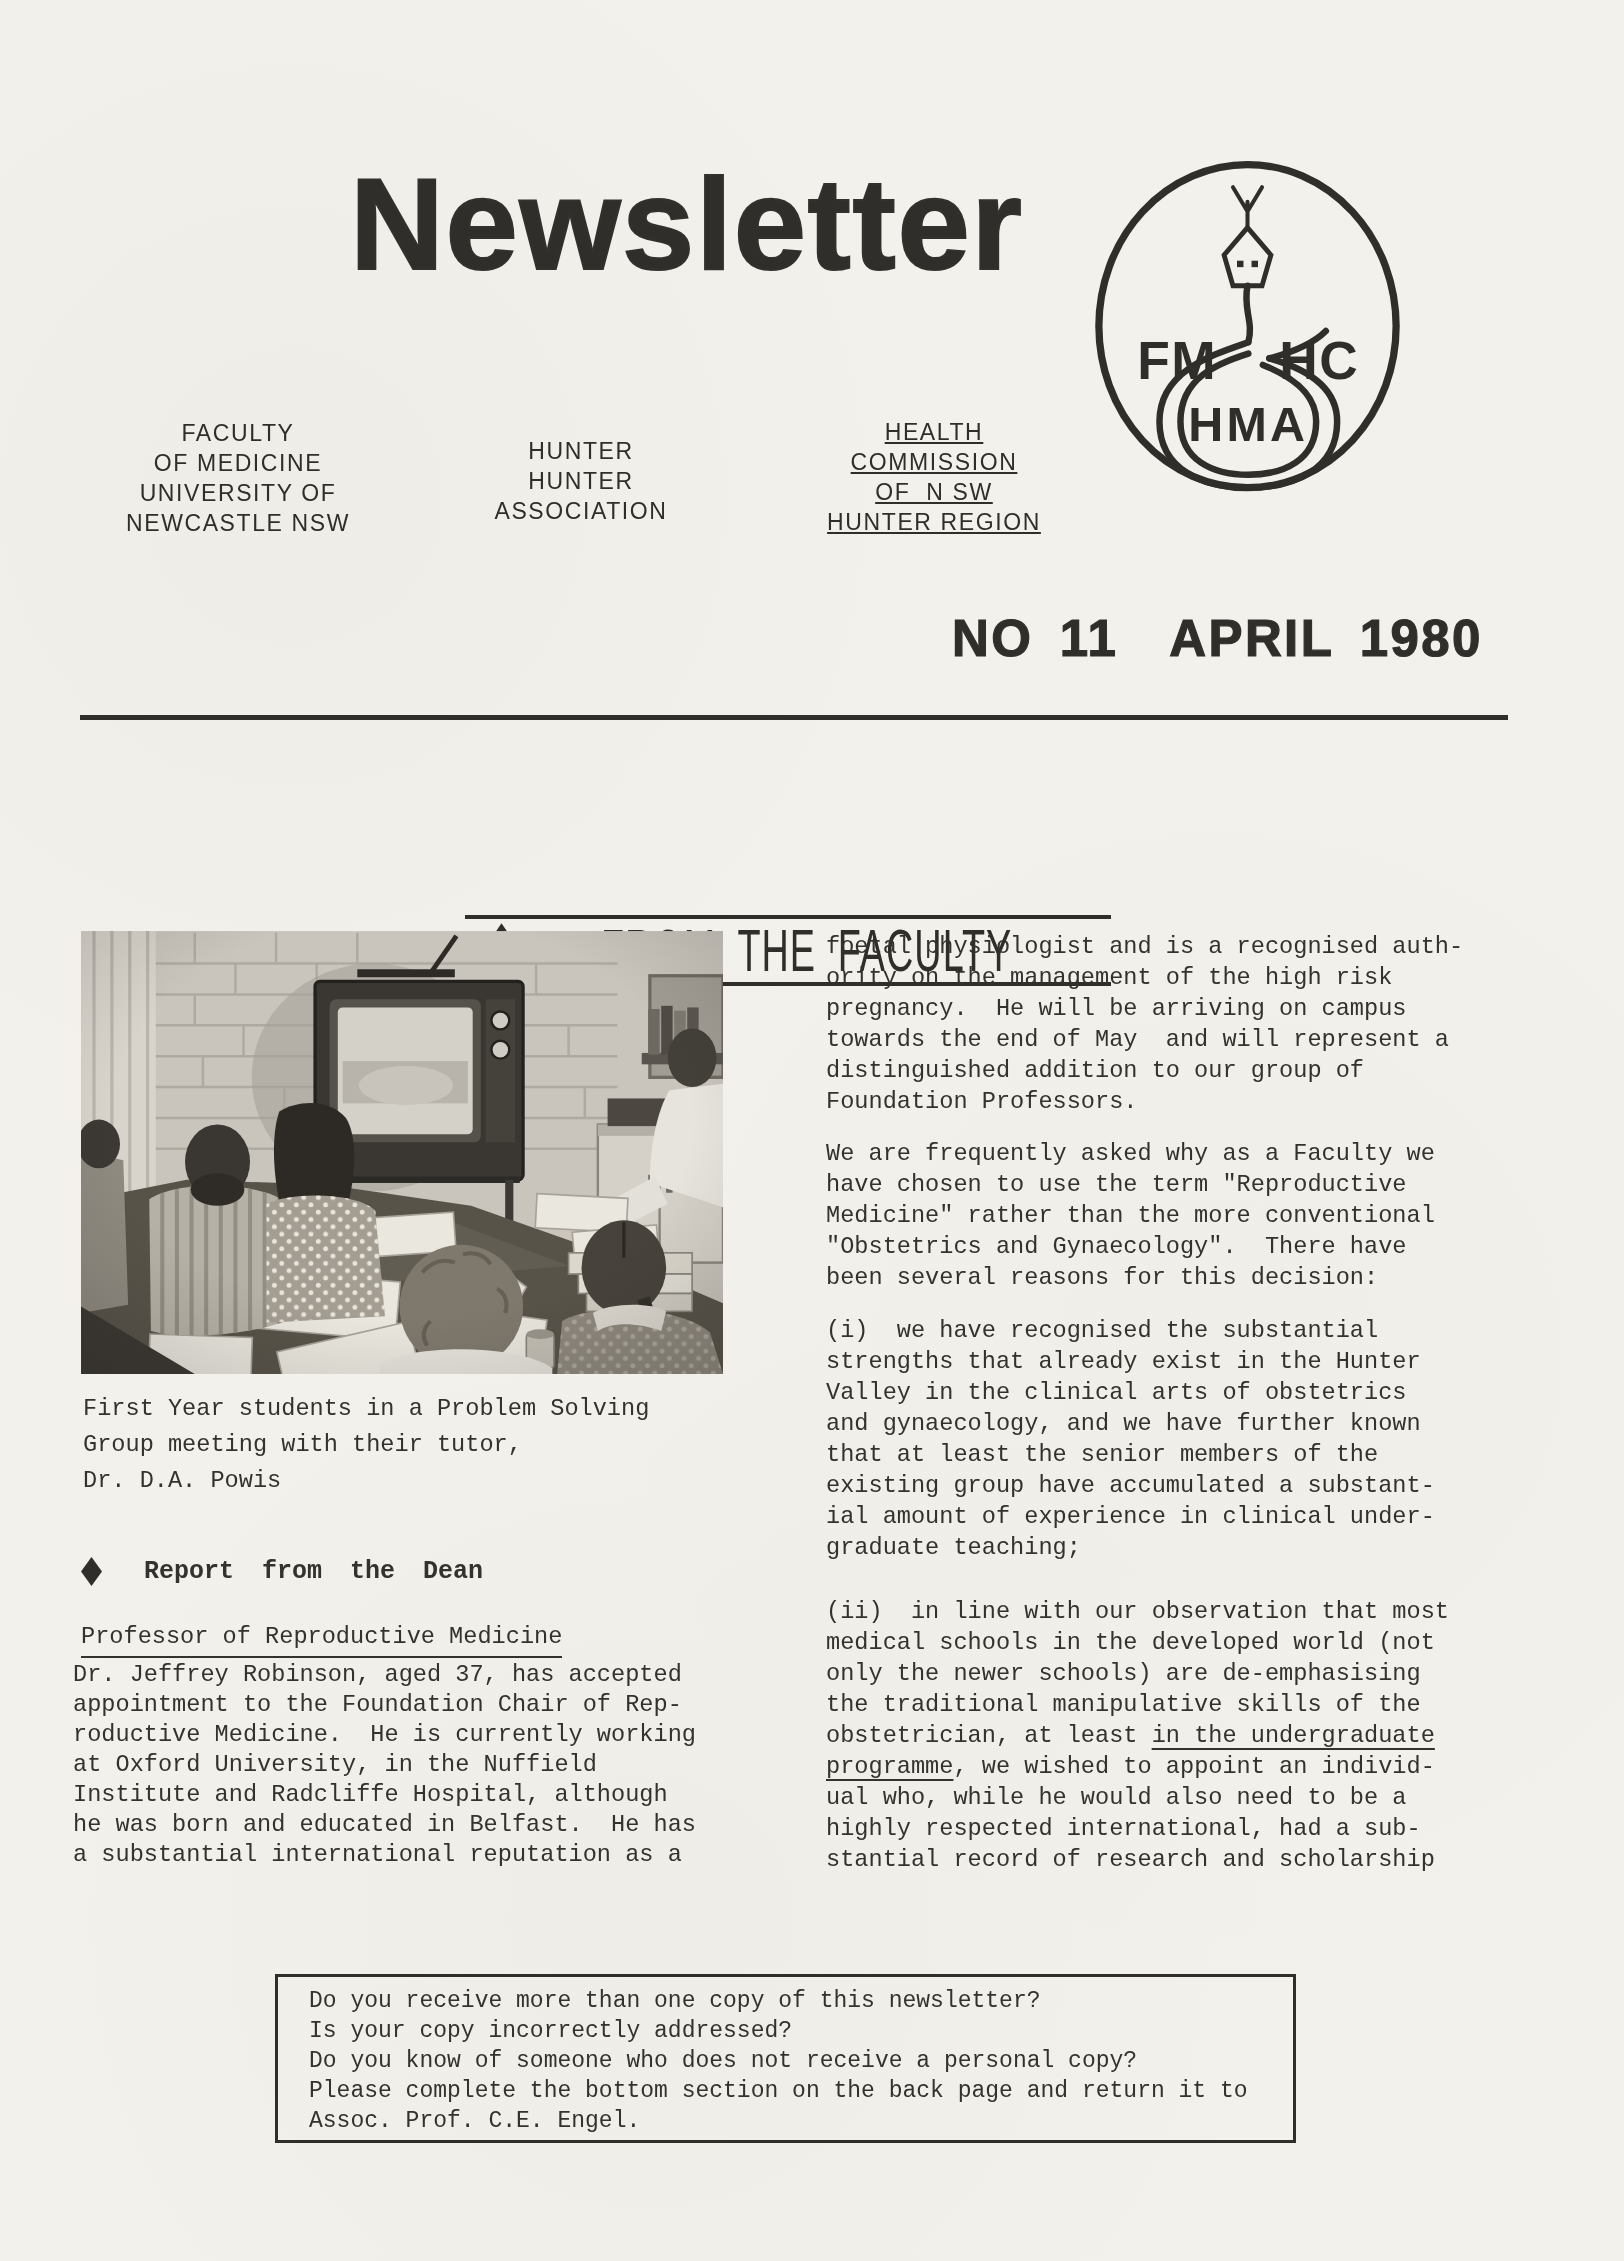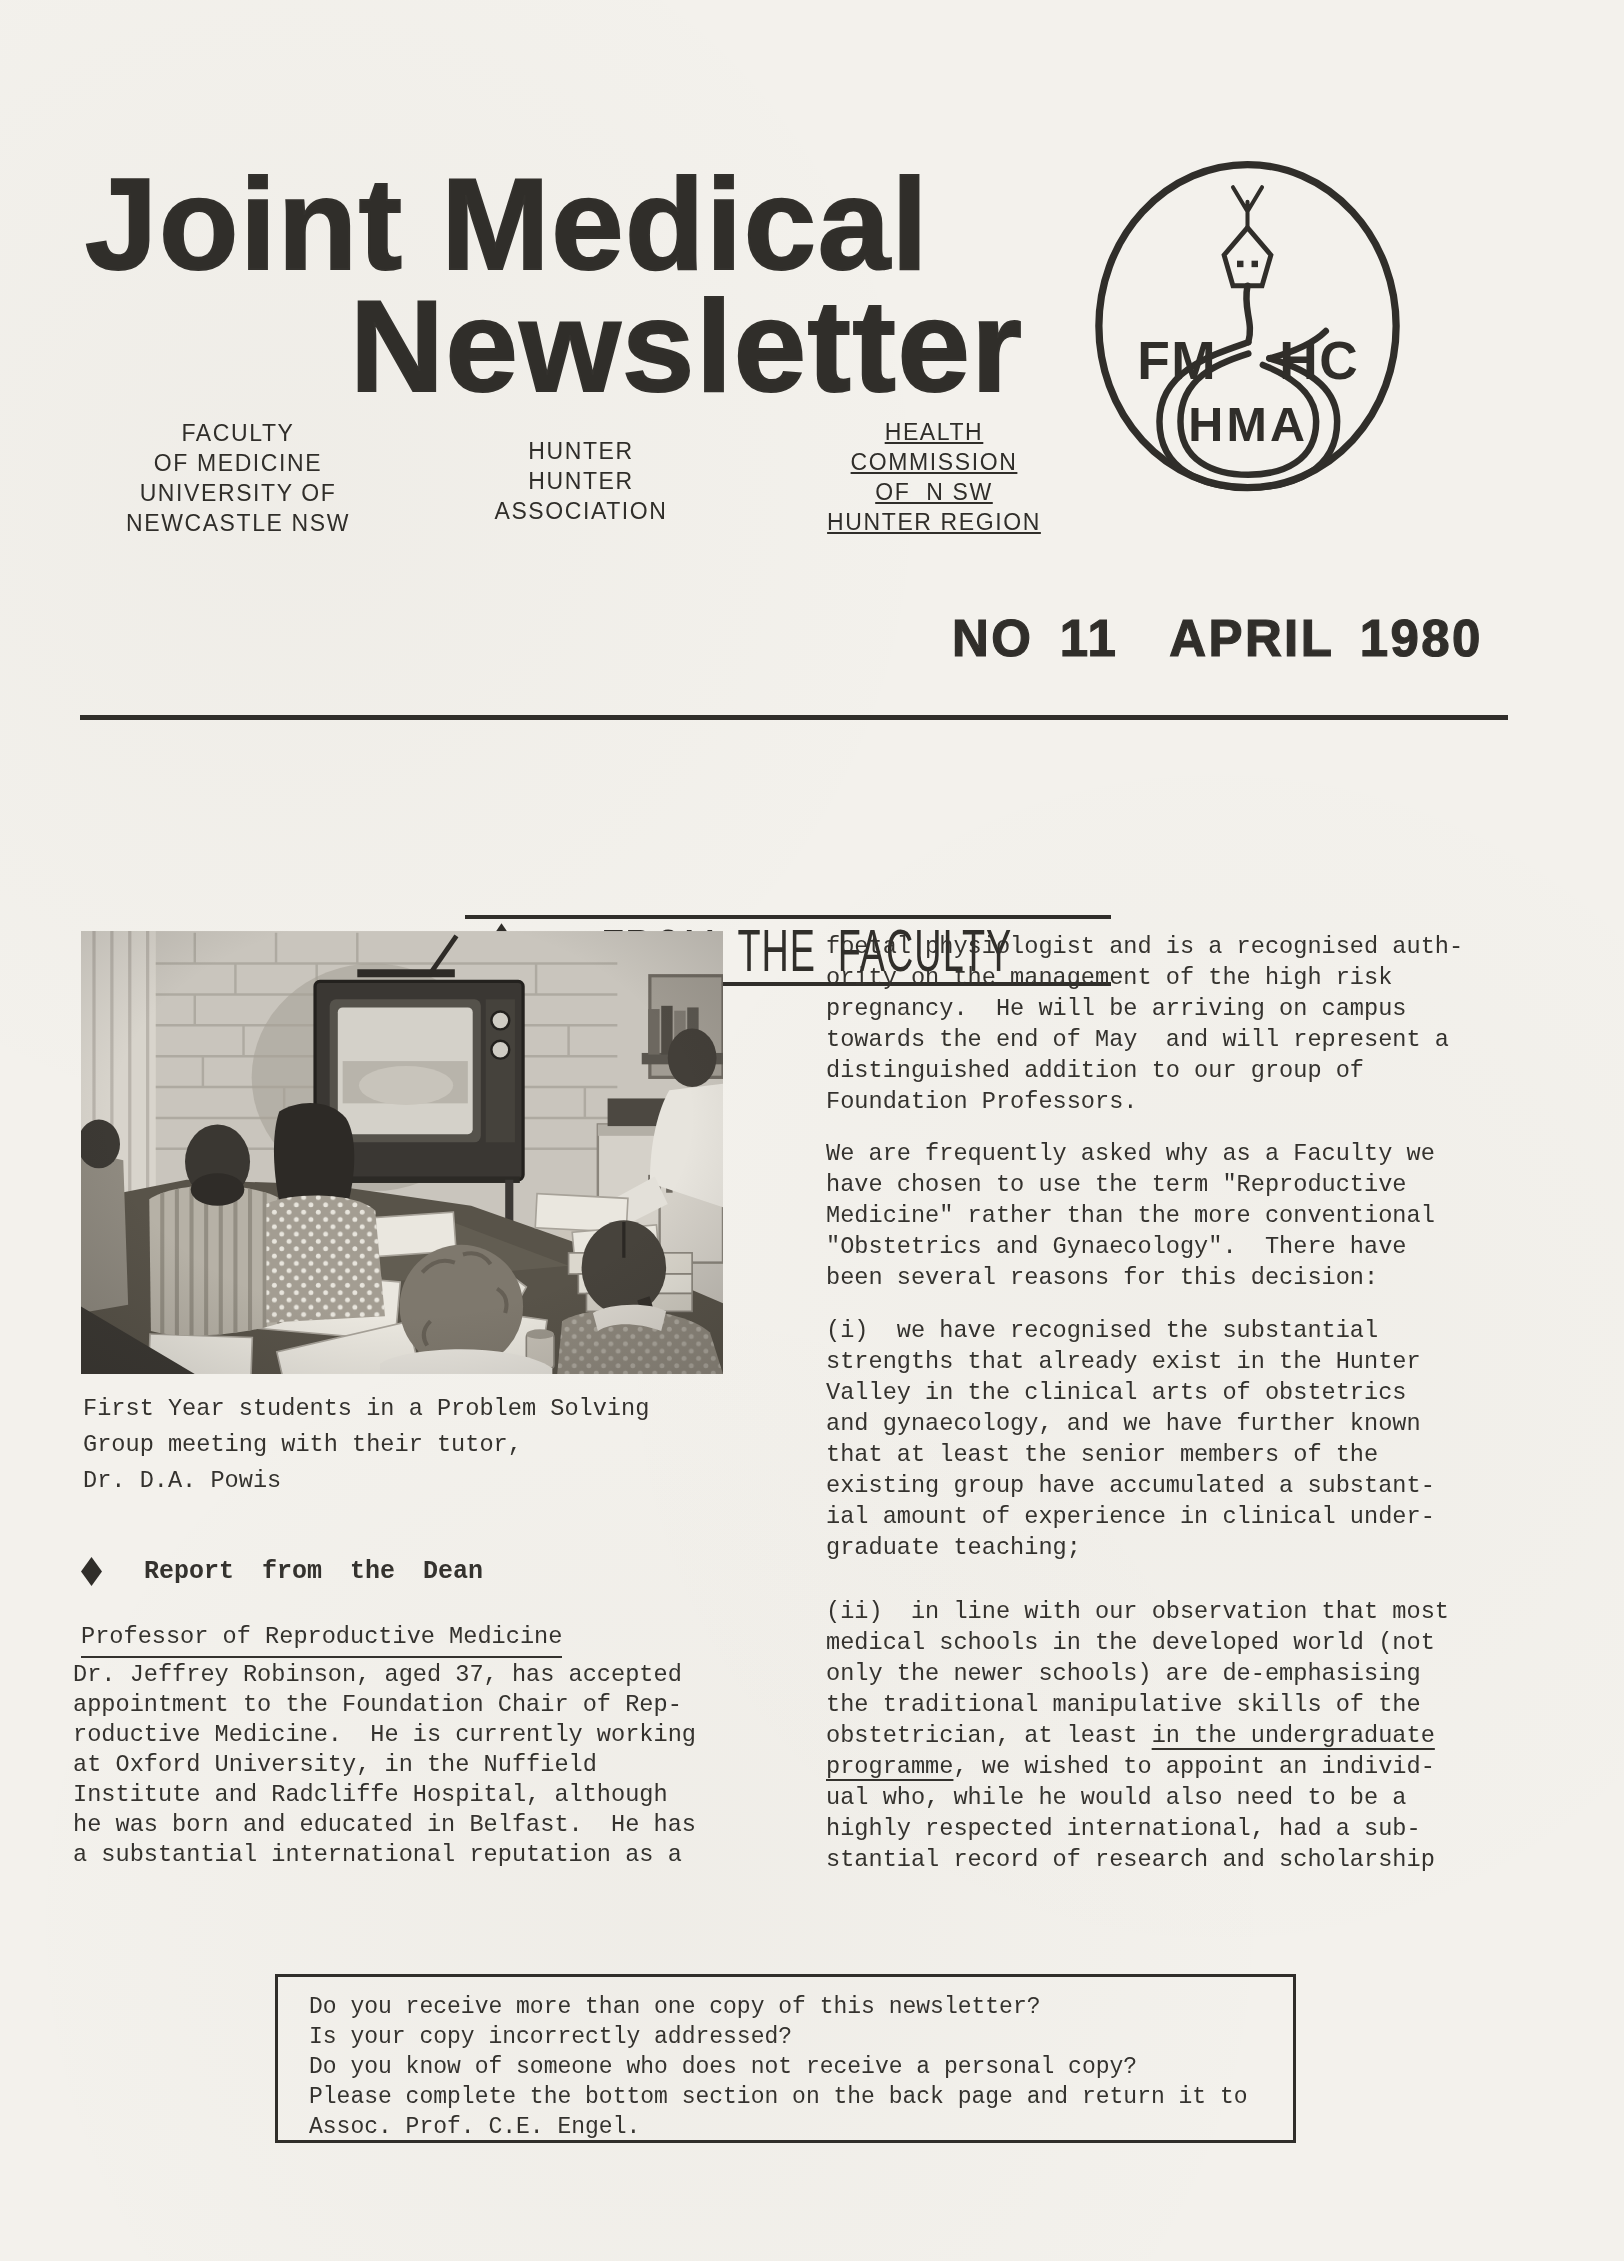--- a/index.html
+++ b/index.html
@@ -47,30 +47,29 @@
   .report-label { margin-left:42px; font-size:25px; font-weight:700; word-spacing:13px; }
   .subhead { position:absolute; left:81px; top:1623px; font-size:23.6px; border-bottom:2.4px solid #34322e; padding-bottom:6px; }
   .body-left { position:absolute; left:73px; top:1660px; font-size:23.6px; line-height:30px; }
   .rc { position:absolute; left:826px; font-size:23.6px; line-height:31px; }
   .rc-p1 { top:931px; } .rc-p2 { top:1138px; } .rc-p3 { top:1315px; } .rc-p4 { top:1596px; }
   .u { text-decoration:underline; text-decoration-thickness:2.4px; text-underline-offset:5.7px; }
   .notice-box {
     position:absolute; left:275px; top:1974px; width:1021px; height:169px;
     border:3.3px solid #302e2a; box-sizing:border-box;
   }
-  .notice-text { margin:15px 0 0 31px; font-size:23px; line-height:30px; }
+  .notice-text { margin:9px 0 0 31px; font-size:23px; line-height:30px; }
   .ink { fill:#302e2a; }
 </style>
 </head>
 <body>
 
 <div class="page">
 
   <div class="masthead-title">
-    <div>Joint Medical</div>
     <div class="title-line2">Newsletter</div>
   </div>
 
   <div class="logo-wrap">
     <svg width="315" height="341" viewBox="0 0 390 420">
       <ellipse cx="195" cy="212" rx="184" ry="200" fill="none" stroke="#302e2a" stroke-width="9"></ellipse>
       <g stroke="#302e2a" fill="none" stroke-linecap="round">
         <path d="M195,92 L195,58 M195,70 L177,40 M195,70 L213,40" stroke-width="5"></path>
         <polygon points="195,90 224,124 213,162 177,162 166,124" fill="#f3f1ec" stroke-width="6"></polygon>
         <rect x="182" y="131" width="8" height="8" fill="#302e2a" stroke="none"></rect>

